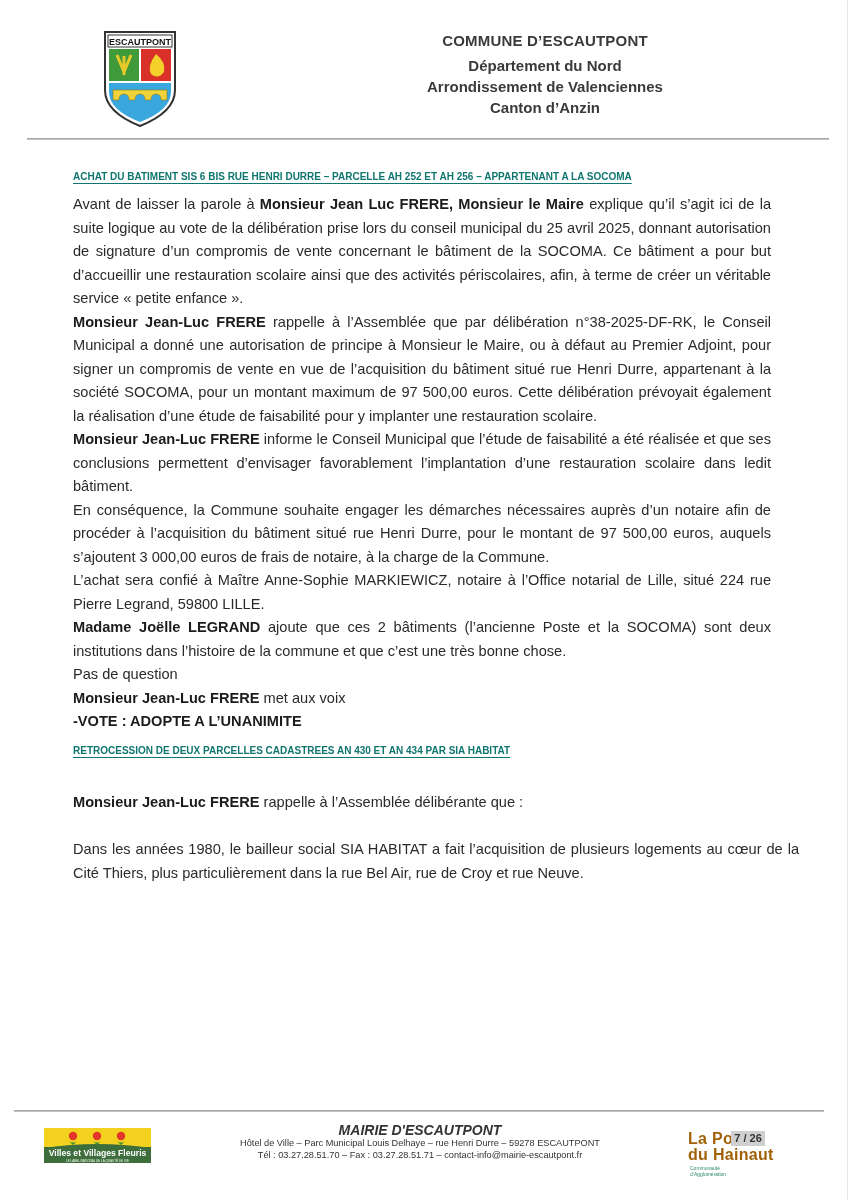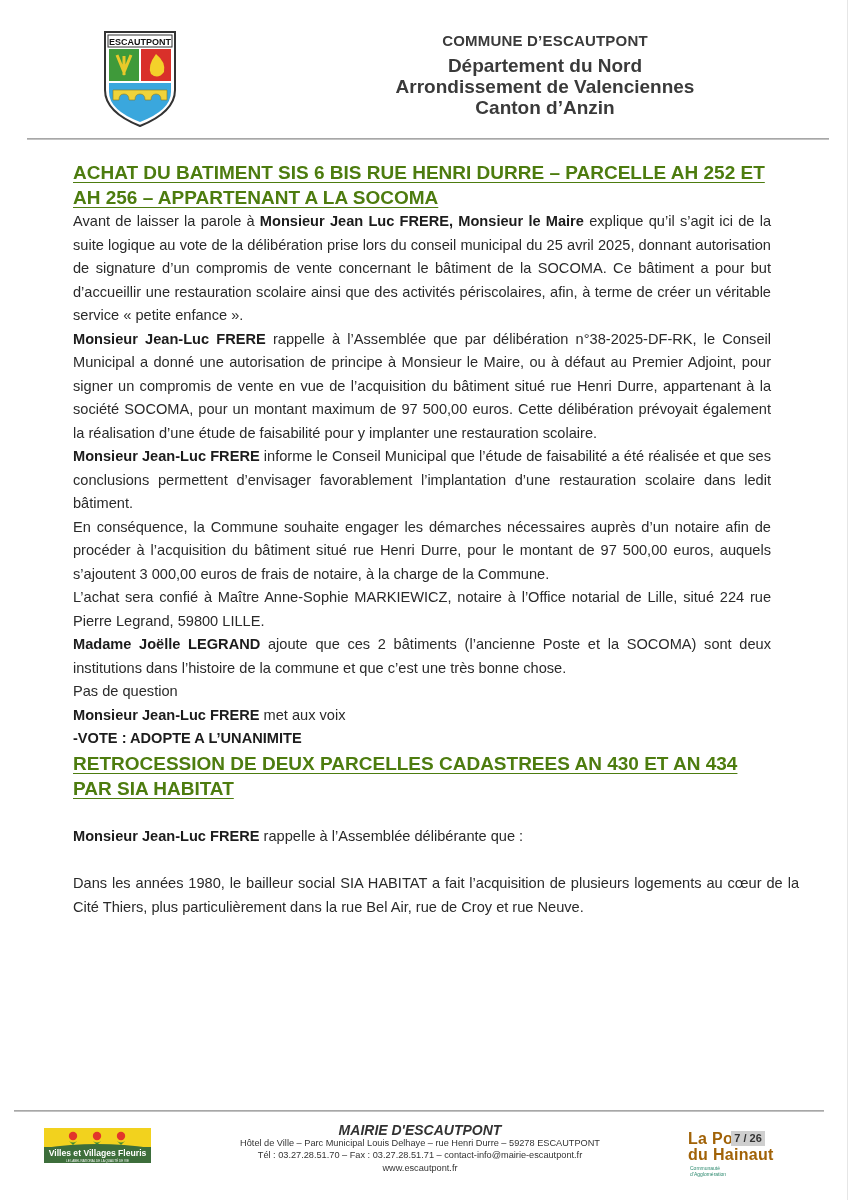--- a/index.html
+++ b/index.html
@@ -4,29 +4,29 @@
 <style>
   html, body { margin: 0; padding: 0; background: #ffffff; }
   body { width: 849px; height: 1200px; position: relative; overflow: hidden;
          font-family: "Liberation Sans", sans-serif; color: #222; }
   .right-edge { position: absolute; right: 1px; top: 0; width: 1px; height: 1200px; background: #e6e6e6; }
 
   
   .crest { position: absolute; left: 103px; top: 30px; width: 74px; height: 98px; }
   .header-text { position: absolute; left: 370px; top: 32px; width: 350px; text-align: center; }
   .commune { font-size: 15px; font-weight: bold; color: #3a3a3a; letter-spacing: 0.2px; margin: 0 0 6px 0; }
-  .sub { font-size: 19px; font-weight: bold; color: #3a3a3a; line-height: 21px; }
+  .sub { font-size: 15px; font-weight: bold; color: #3a3a3a; line-height: 21px; }
   .rule-top { position: absolute; left: 27px; right: 20px; top: 138px; height: 2px; background: linear-gradient(#9a9a9a, #cfcfcf); }
   .rule-bottom { position: absolute; left: 14px; right: 25px; top: 1110px; height: 2px; background: linear-gradient(#9a9a9a, #cfcfcf); }
 
   
   .content { position: absolute; left: 73px; top: 160px; width: 698px;
              font-family: "Liberation Sans", sans-serif; font-size: 14.6px; line-height: 23.5px; color: #2a2a2a; }
-  .heading { color: #4d7c0f; font-weight: bold; text-decoration: underline; text-underline-offset: 3px;
-             font-size: 19px; line-height: 25px; margin: 0; }
+  .heading { color: #0f766e; font-weight: bold; text-decoration: underline; text-underline-offset: 3px;
+             font-size: 10px; line-height: 33px; margin: 0; }
   p { margin: 0; text-align: justify; }
   .para { }
   .gap-lg { margin-top: 24px; }
   b { font-weight: bold; color: #1c1c1c; }
   .w740 { width: 726px; }
 
   
   .vvf { position: absolute; left: 44px; top: 1128px; width: 107px; height: 35px; border-radius: 13px; }
   .footer-text { position: absolute; left: 210px; top: 1124px; width: 420px; text-align: center;
                  font-size: 9.2px; line-height: 12.6px; color: #333; }
@@ -113,21 +113,20 @@
     </g>
     <text x="53.5" y="28" text-anchor="middle" font-family="Liberation Sans, sans-serif" font-weight="bold" font-size="8.6" fill="#ffffff">Villes et Villages Fleuris</text>
     <text x="53.5" y="33.5" text-anchor="middle" font-family="Liberation Sans, sans-serif" font-size="3" fill="#ffffff">LE LABEL NATIONAL DE LA QUALITÉ DE VIE</text>
   </svg>
 </div>
 
 <div class="footer-text">
   <div class="fh">MAIRIE D'ESCAUTPONT</div>
   <div>Hôtel de Ville – Parc Municipal Louis Delhaye – rue Henri Durre – 59278 ESCAUTPONT</div>
   <div>Tél : 03.27.28.51.70 – Fax : 03.27.28.51.71 – contact-info@mairie-escautpont.fr</div>
-  <div>www.escautpont.fr</div>
 </div>
 
 <div class="porte">
   <div class="l1">La Porte</div>
   <div class="l2">du Hainaut</div>
   <div class="l3">Communauté</div>
   <div class="l3" style="margin-top:0">d’Agglomération</div>
 </div>
 
 <div class="pagenum">7 / 26</div>

